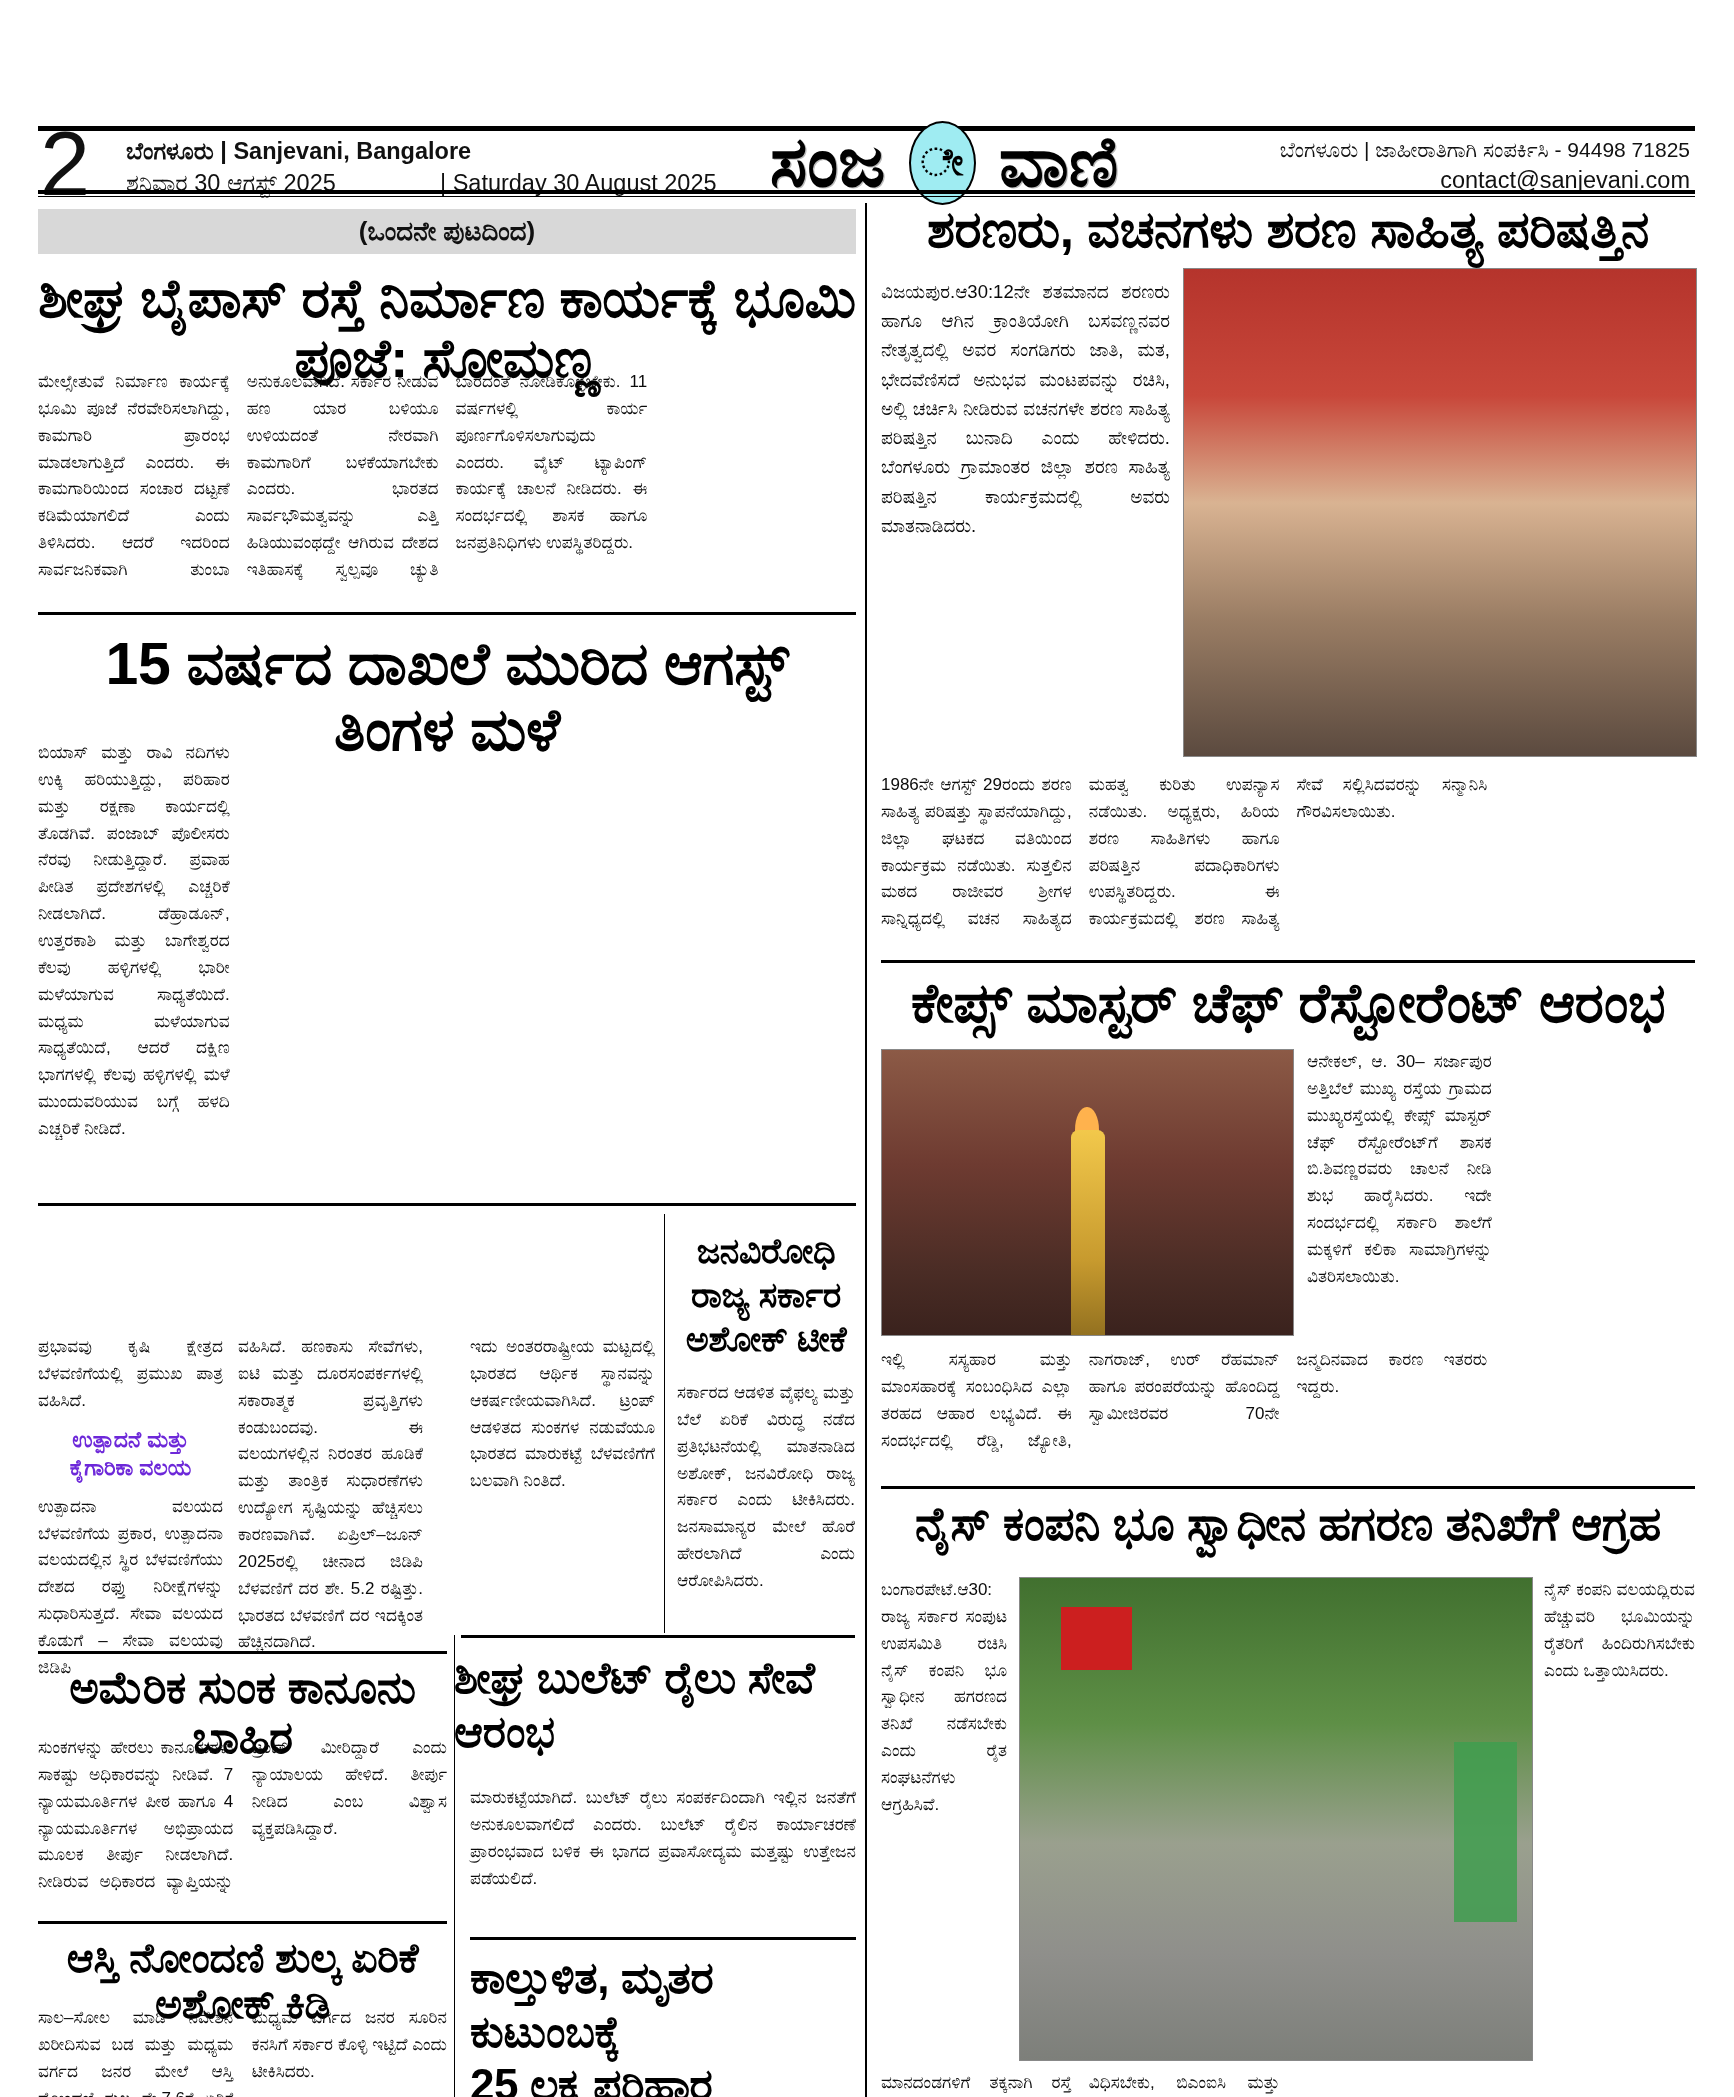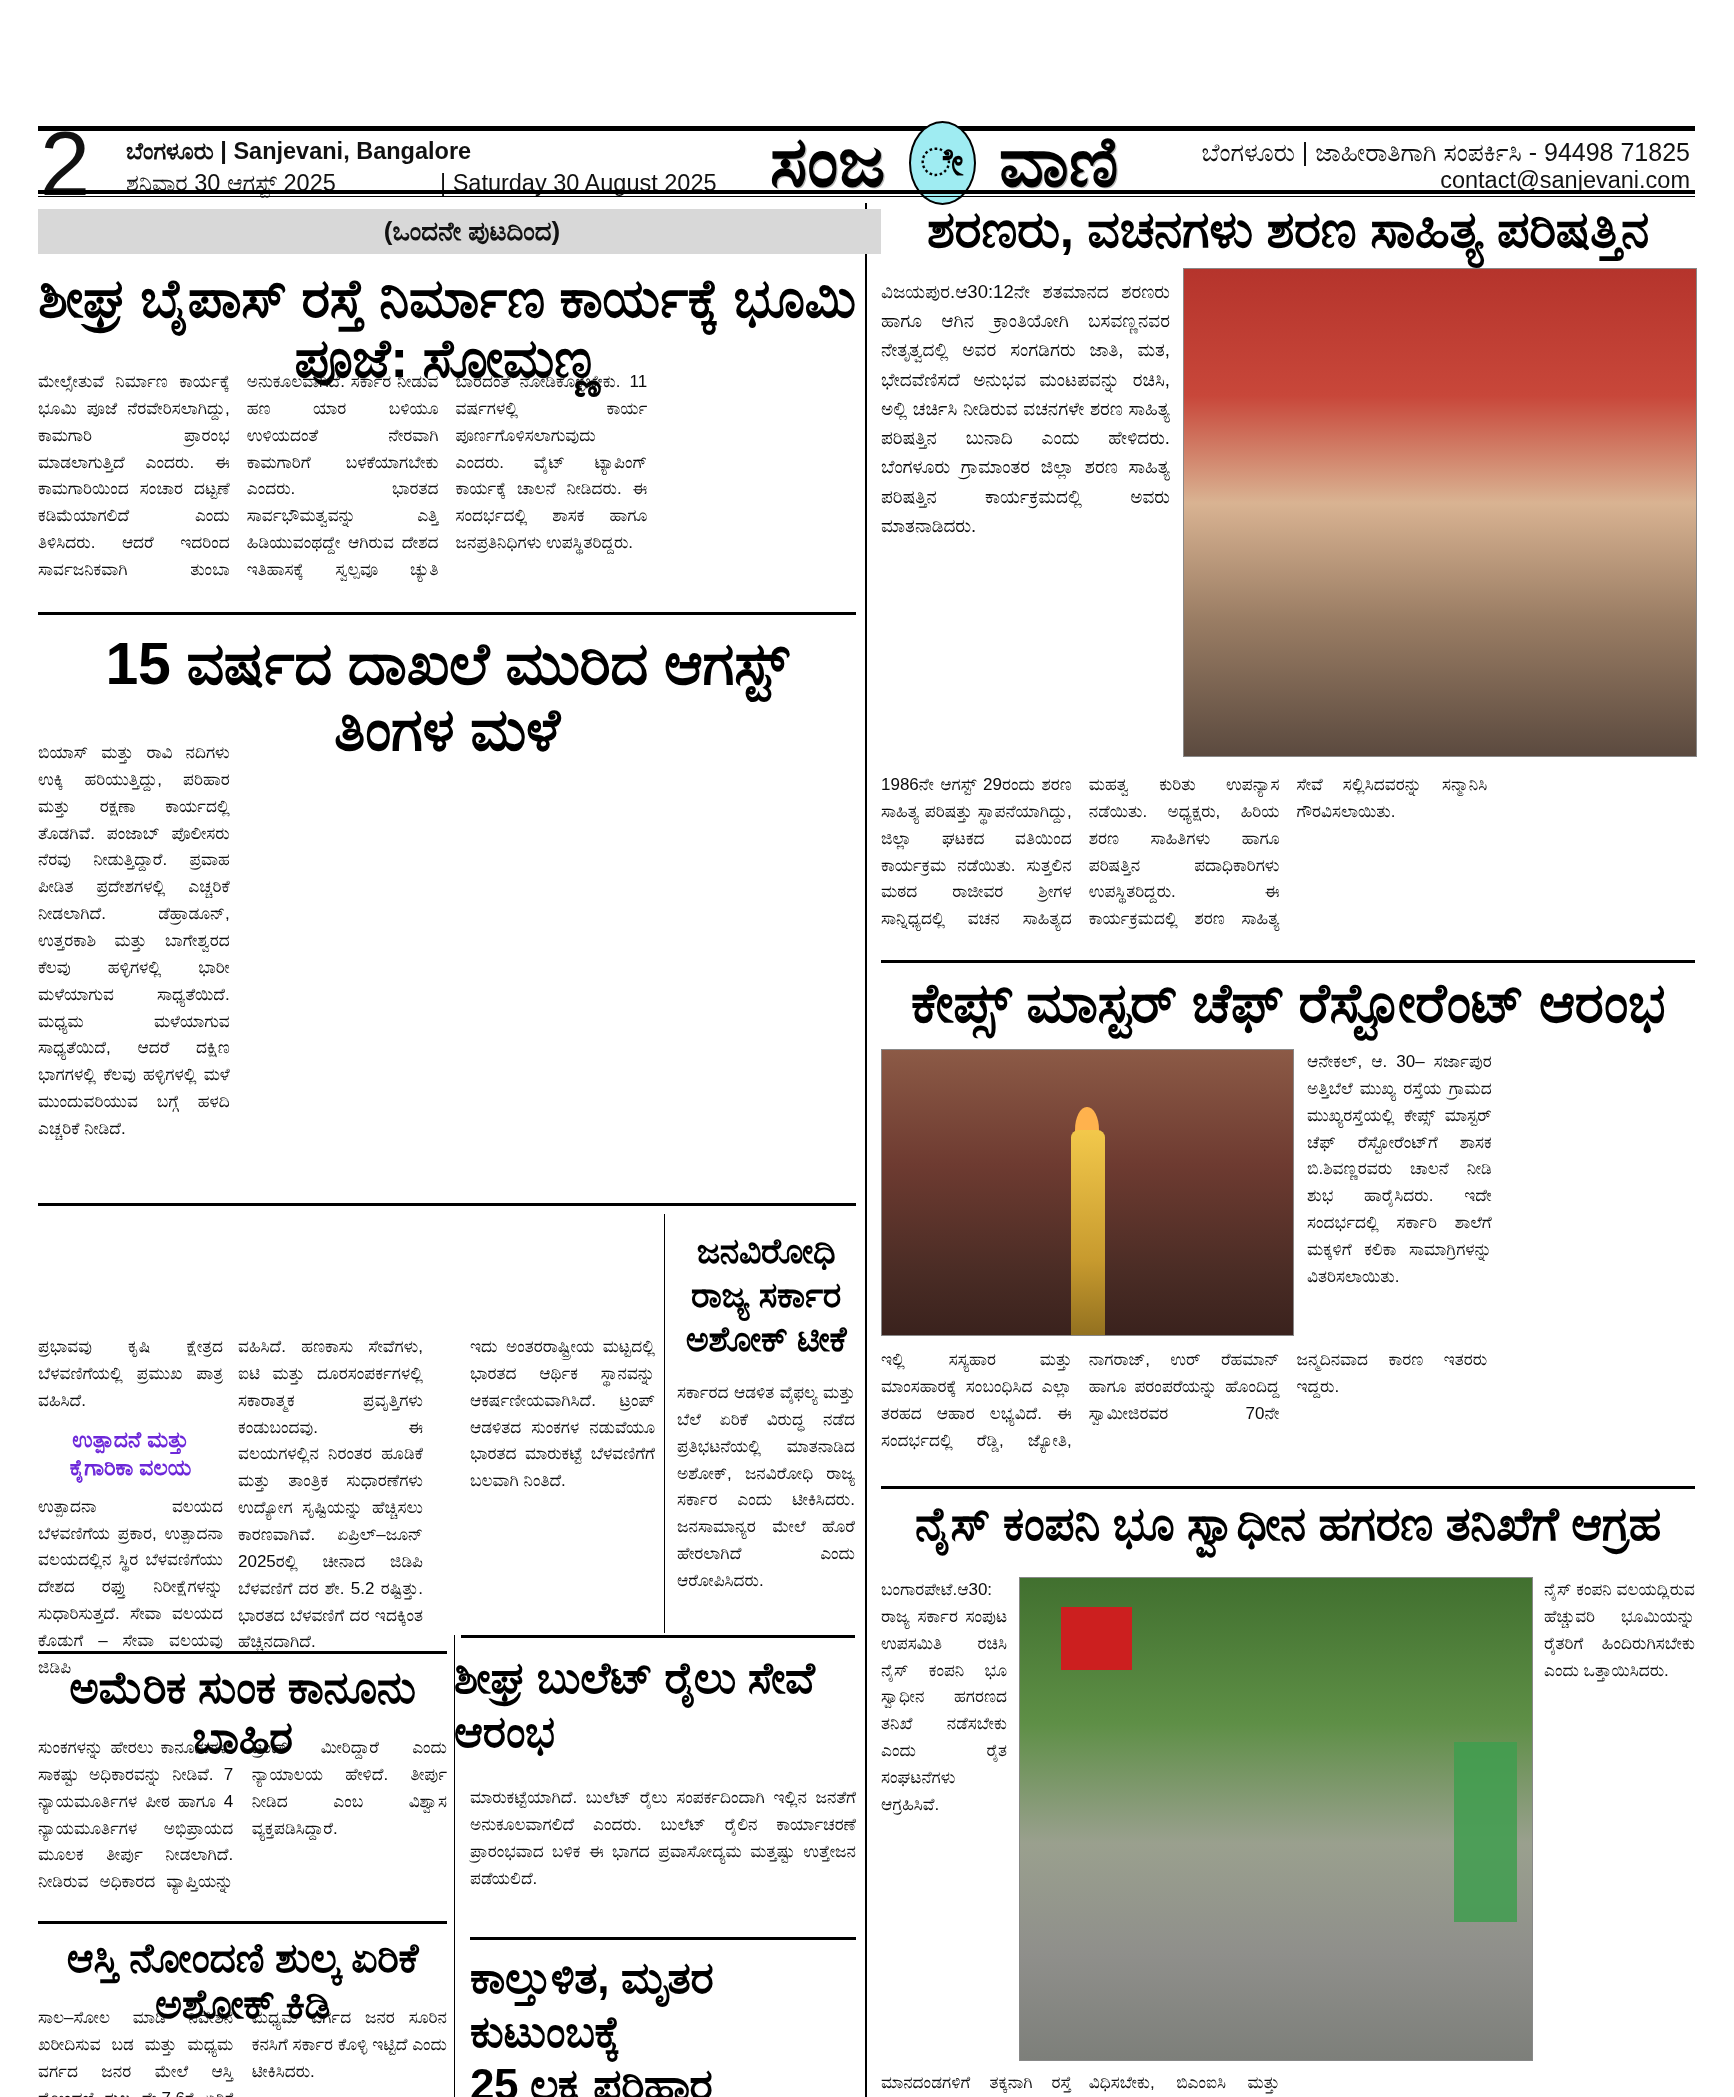--- a/index.html
+++ b/index.html
@@ -7,21 +7,21 @@
         font-family:"Liberation Sans","DejaVu Sans",sans-serif;color:#111;overflow:hidden;}
   .abs{position:absolute;}
   .rule{position:absolute;background:#000;}
   .vrule{position:absolute;background:#000;}
   .headline{font-weight:bold;color:#000;line-height:1.12;letter-spacing:-0.4px;}
   .center{text-align:center;}
   .body-text{font-size:17px;line-height:1.58;text-align:justify;color:#0a0a0a;}
   .cols2{column-count:2;column-gap:18.5px;column-fill:auto;}
   .cols4{column-count:4;column-gap:17px;column-fill:auto;}
   .graybar{background:#d8d8d8;display:flex;align-items:center;justify-content:center;
-           font-weight:bold;font-size:26px;padding-left:25px;}
+           font-weight:bold;font-size:26px;}
   .red-sub{color:#6d28d9;font-weight:bold;text-align:center;font-size:22px;line-height:1.3;margin:11px 0;}
   .photo{position:absolute;overflow:hidden;border:0.8px solid #888;}
   
   .masthead{display:flex;align-items:center;font-weight:bold;font-size:70px;color:#000;
             text-shadow:1.3px 1.3px 0 #bbb;}
   .masthead .oval{width:63px;height:80px;background:#9fecf2;border:2.5px solid #000;border-radius:50%;
                   margin:0 3.4px;display:flex;align-items:center;justify-content:center;font-size:38px;text-shadow:none;}
   
   .ph-r1{background:linear-gradient(180deg,#b5342c 0%,#c8473a 26%,#d9b392 48%,#9a7d64 72%,#5b4a3f 100%);}
   .ph-r2{background:linear-gradient(180deg,#8c5a46 0%,#6e3b31 40%,#4a2c25 78%,#3a221d 100%);}
@@ -48,21 +48,21 @@
   <div class="rule" style="left:38px;top:126px;width:1657px;height:5px;"></div>
   <div class="abs" style="left:40px;top:113px;font-size:90px;font-weight:400;">2</div>
   <div class="abs" style="left:126px;top:138px;font-size:23.5px;font-weight:bold;">ಬೆಂಗಳೂರು  | Sanjevani, Bangalore</div>
   <div class="abs" style="left:126px;top:170px;font-size:23.5px;">ಶನಿವಾರ 30 ಆಗಸ್ಟ್ 2025</div>
   <div class="abs" style="left:440px;top:170px;font-size:23.5px;">| Saturday  30  August 2025</div>
   <div class="abs masthead" style="left:770px;top:121px;gap:20px;">
     <span>ಸಂಜ</span>
     <span class="oval">ೇ</span>
     <span>ವಾಣಿ</span>
   </div>
-  <div class="abs" style="right:44px;top:138px;font-size:25px;text-align:center;">ಬೆಂಗಳೂರು  |  ಜಾಹೀರಾತಿಗಾಗಿ ಸಂಪರ್ಕಿಸಿ - 94498 71825</div>
+  <div class="abs" style="right:44px;top:138px;font-size:21px;text-align:center;">ಬೆಂಗಳೂರು  |  ಜಾಹೀರಾತಿಗಾಗಿ ಸಂಪರ್ಕಿಸಿ - 94498 71825</div>
   <div class="abs" style="right:44px;top:167px;font-size:23.5px;text-align:right;">contact@sanjevani.com</div>
   <div class="rule" style="left:38px;top:190px;width:1657px;height:3.8px;"></div>
   <div class="rule" style="left:38px;top:196px;width:1657px;height:1.3px;"></div>
 
   <div class="vrule" style="left:865px;top:203px;width:1.7px;height:2037px;"></div>
 
   <div class="abs graybar" style="left:38px;top:209px;width:818px;height:45px;">
     <span>(ಒಂದನೇ ಪುಟದಿಂದ)</span>
   </div>
 

